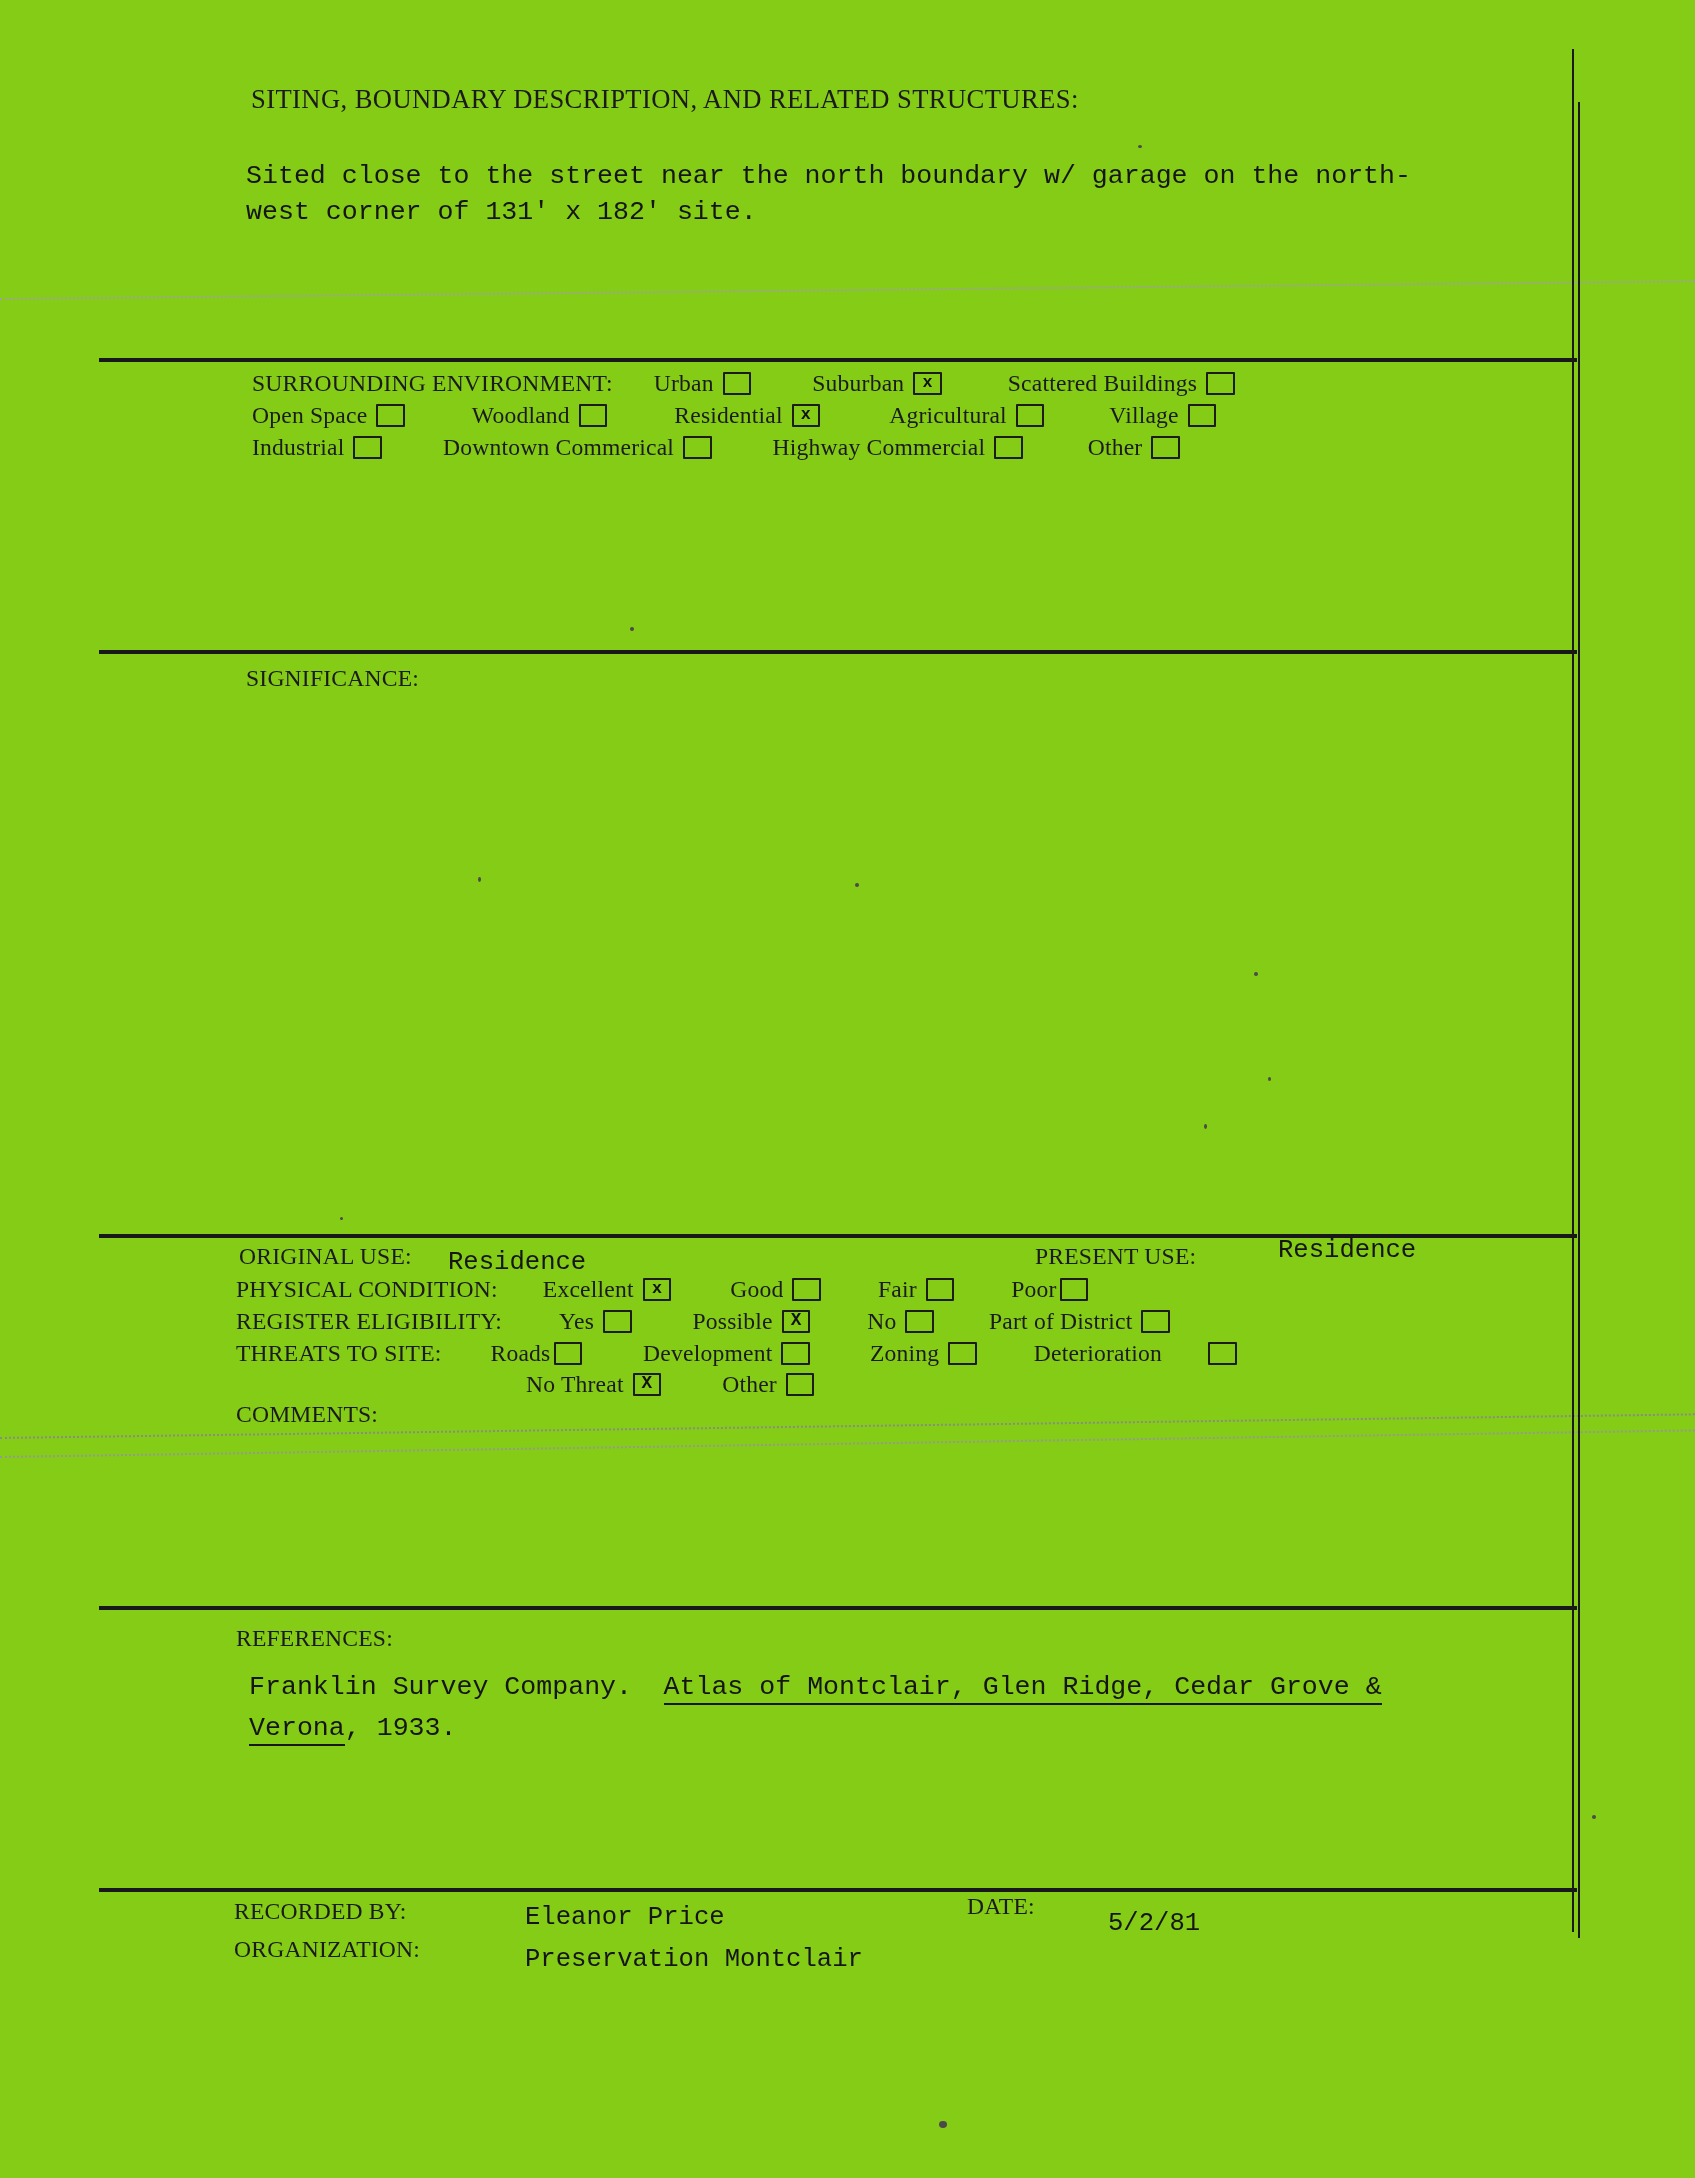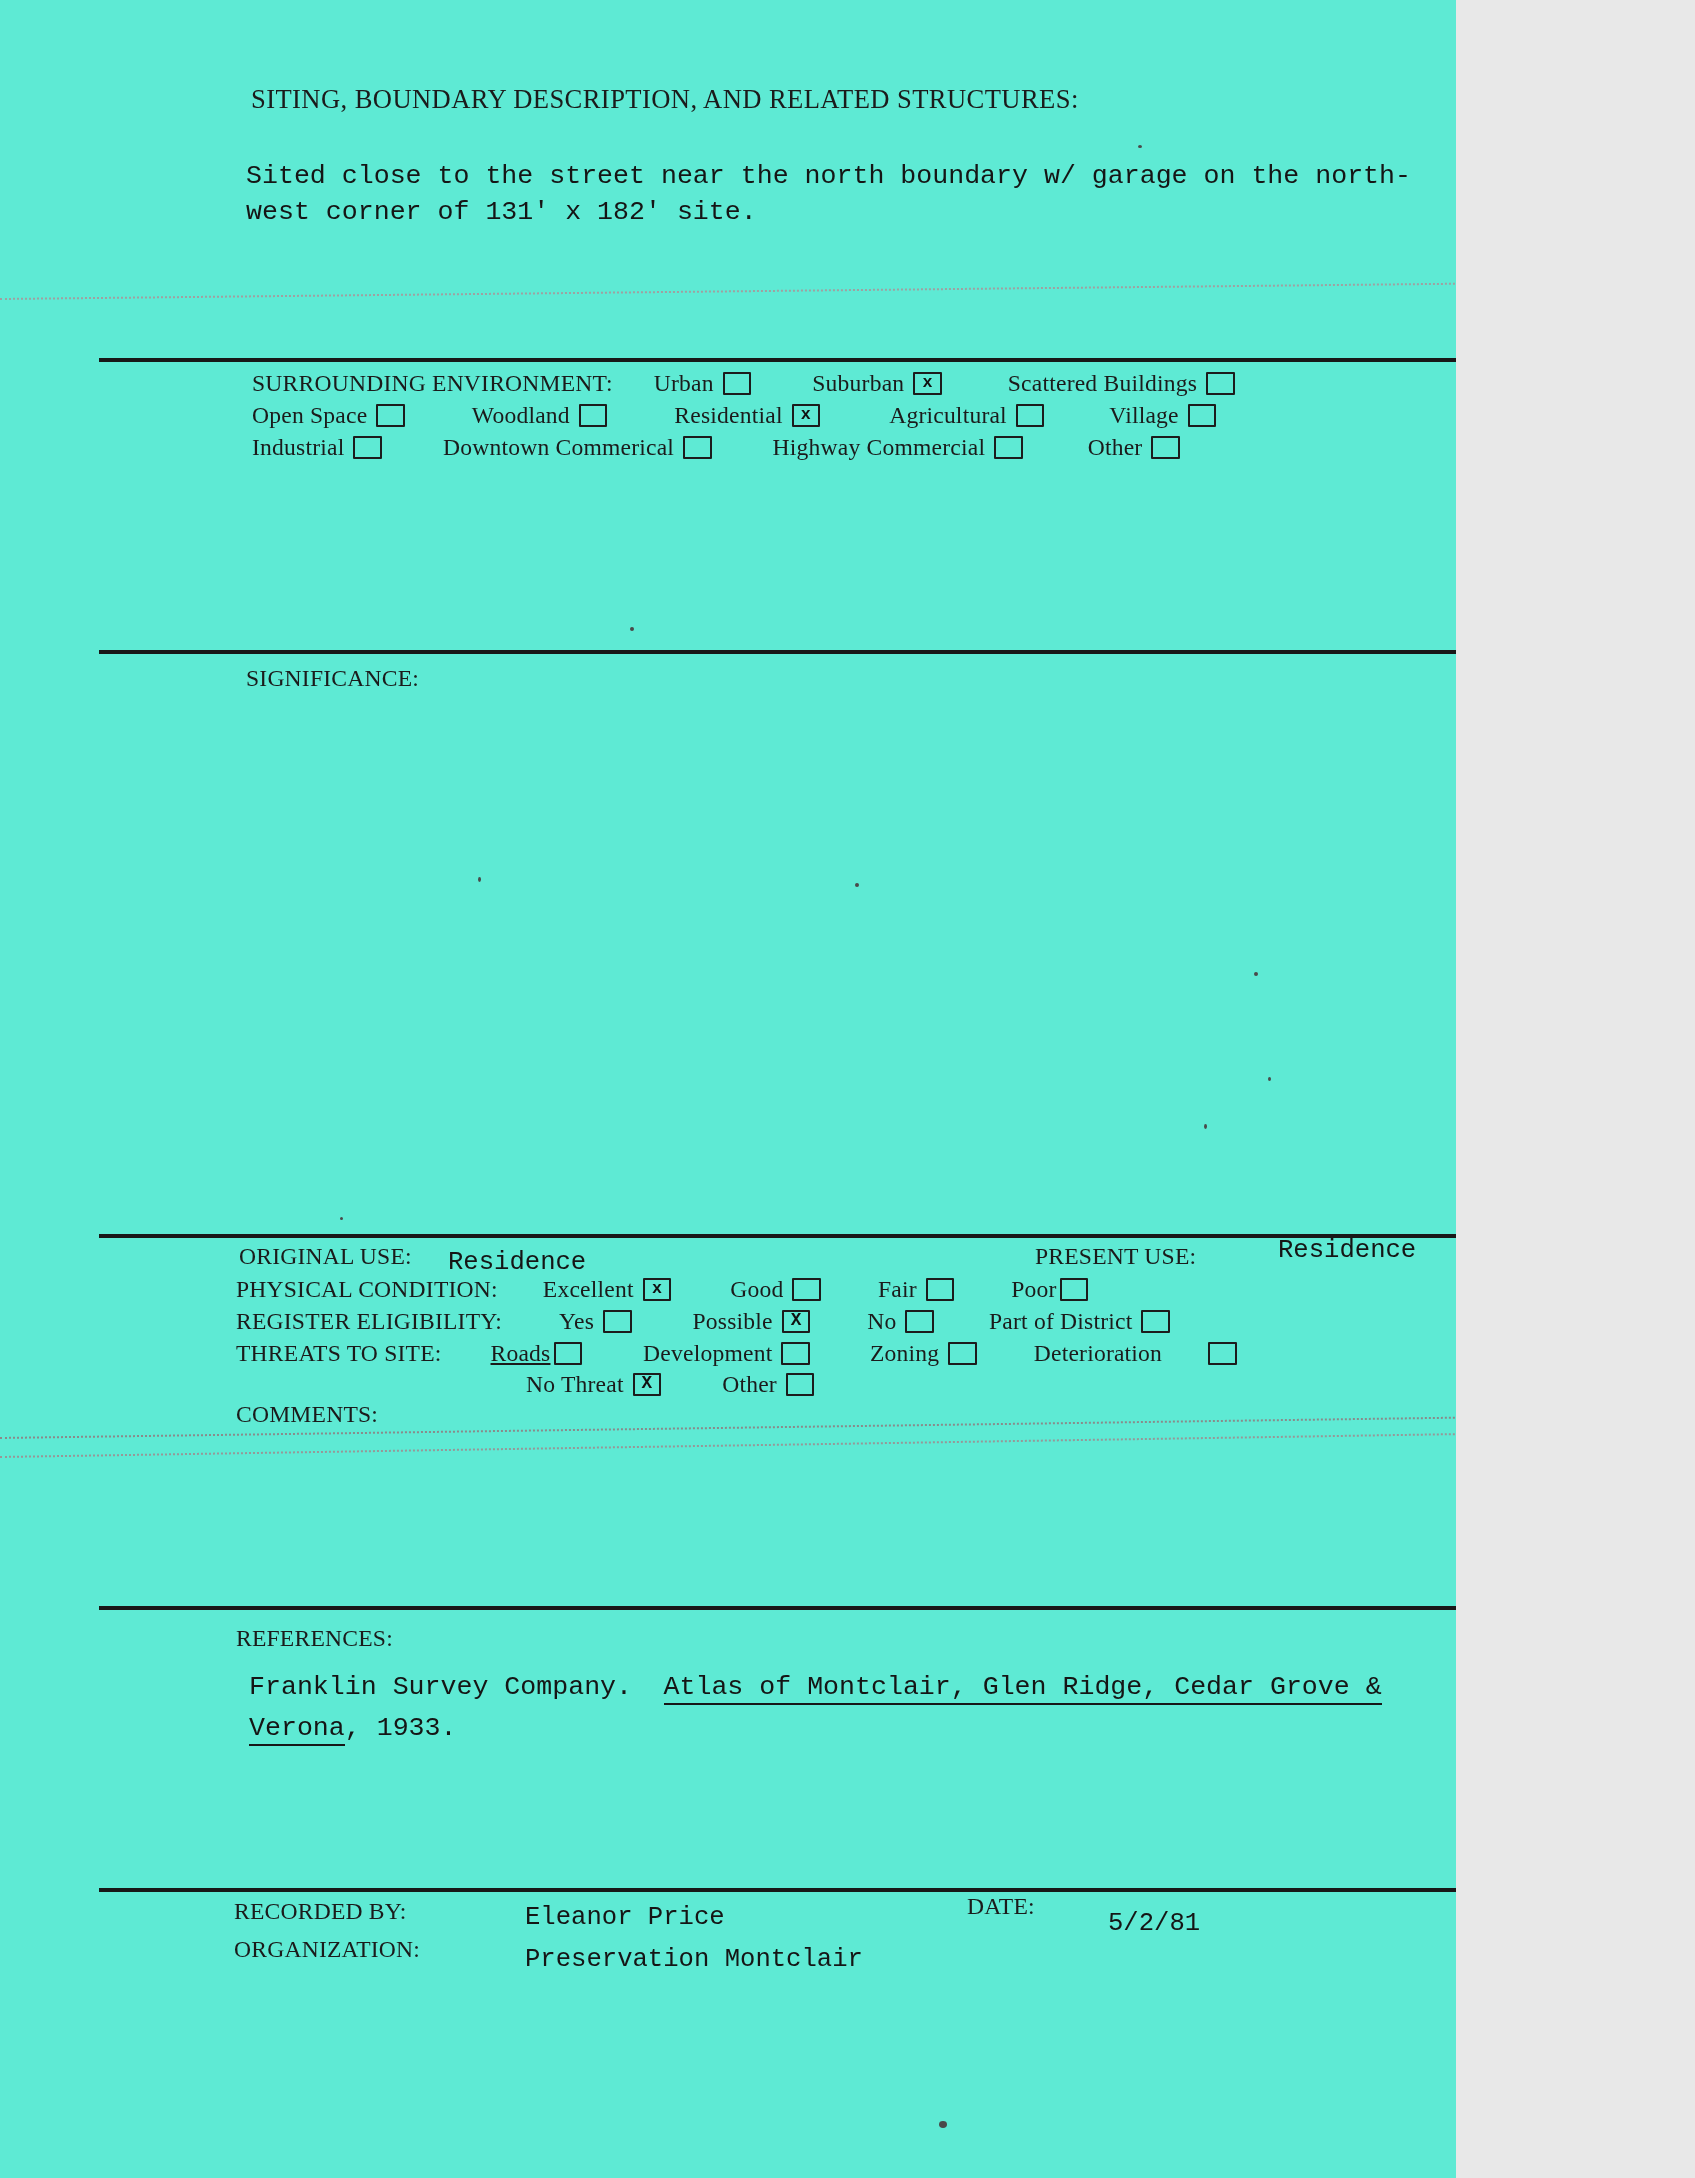--- a/index.html
+++ b/index.html
@@ -1,21 +1,21 @@
 <!DOCTYPE html>
 <html><head>
 <meta charset="utf-8">
 <title>Scanned Survey Form</title>
 <style>
   html,body{margin:0;padding:0;background:#e8e8e8;}
   .page{
     position:relative;
-    width:1456px;
+    width:1695px;
     height:2179px;
-    background:#5eead4;
+    background:#84cc16;
     overflow:hidden;
     font-family:"Liberation Serif","DejaVu Serif",serif;
     color:#1a1a1a;
   }
   .abs{position:absolute;}
   .serif{
     font-family:"Liberation Serif","DejaVu Serif",serif;
     font-size:23.6px;color:#1b1b1b;white-space:nowrap;letter-spacing:0.2px;
   }
   .h1{font-size:26.6px;letter-spacing:0.4px;}
@@ -166,21 +166,21 @@
       <span class="cb"></span>
     </span>
     <span class="opt" style="margin-left:55px;">
       <span class="serif">Part of District</span>
       <span class="cb"></span>
     </span>
   </div>
 
   <div class="abs cbrow" style="left:236px;top:1339px;">
     <span class="serif">THREATS TO SITE:</span>
-    <span class="opt" style="margin-left:49px;text-decoration:underline;">
+    <span class="opt" style="margin-left:49px;">
       <span class="serif">Roads</span>
       <span class="cb" style="margin-left:3px;"></span>
     </span>
     <span class="opt" style="margin-left:61px;">
       <span class="serif">Development</span>
       <span class="cb"></span>
     </span>
     <span class="opt" style="margin-left:60px;">
       <span class="serif">Zoning</span>
       <span class="cb"></span>

